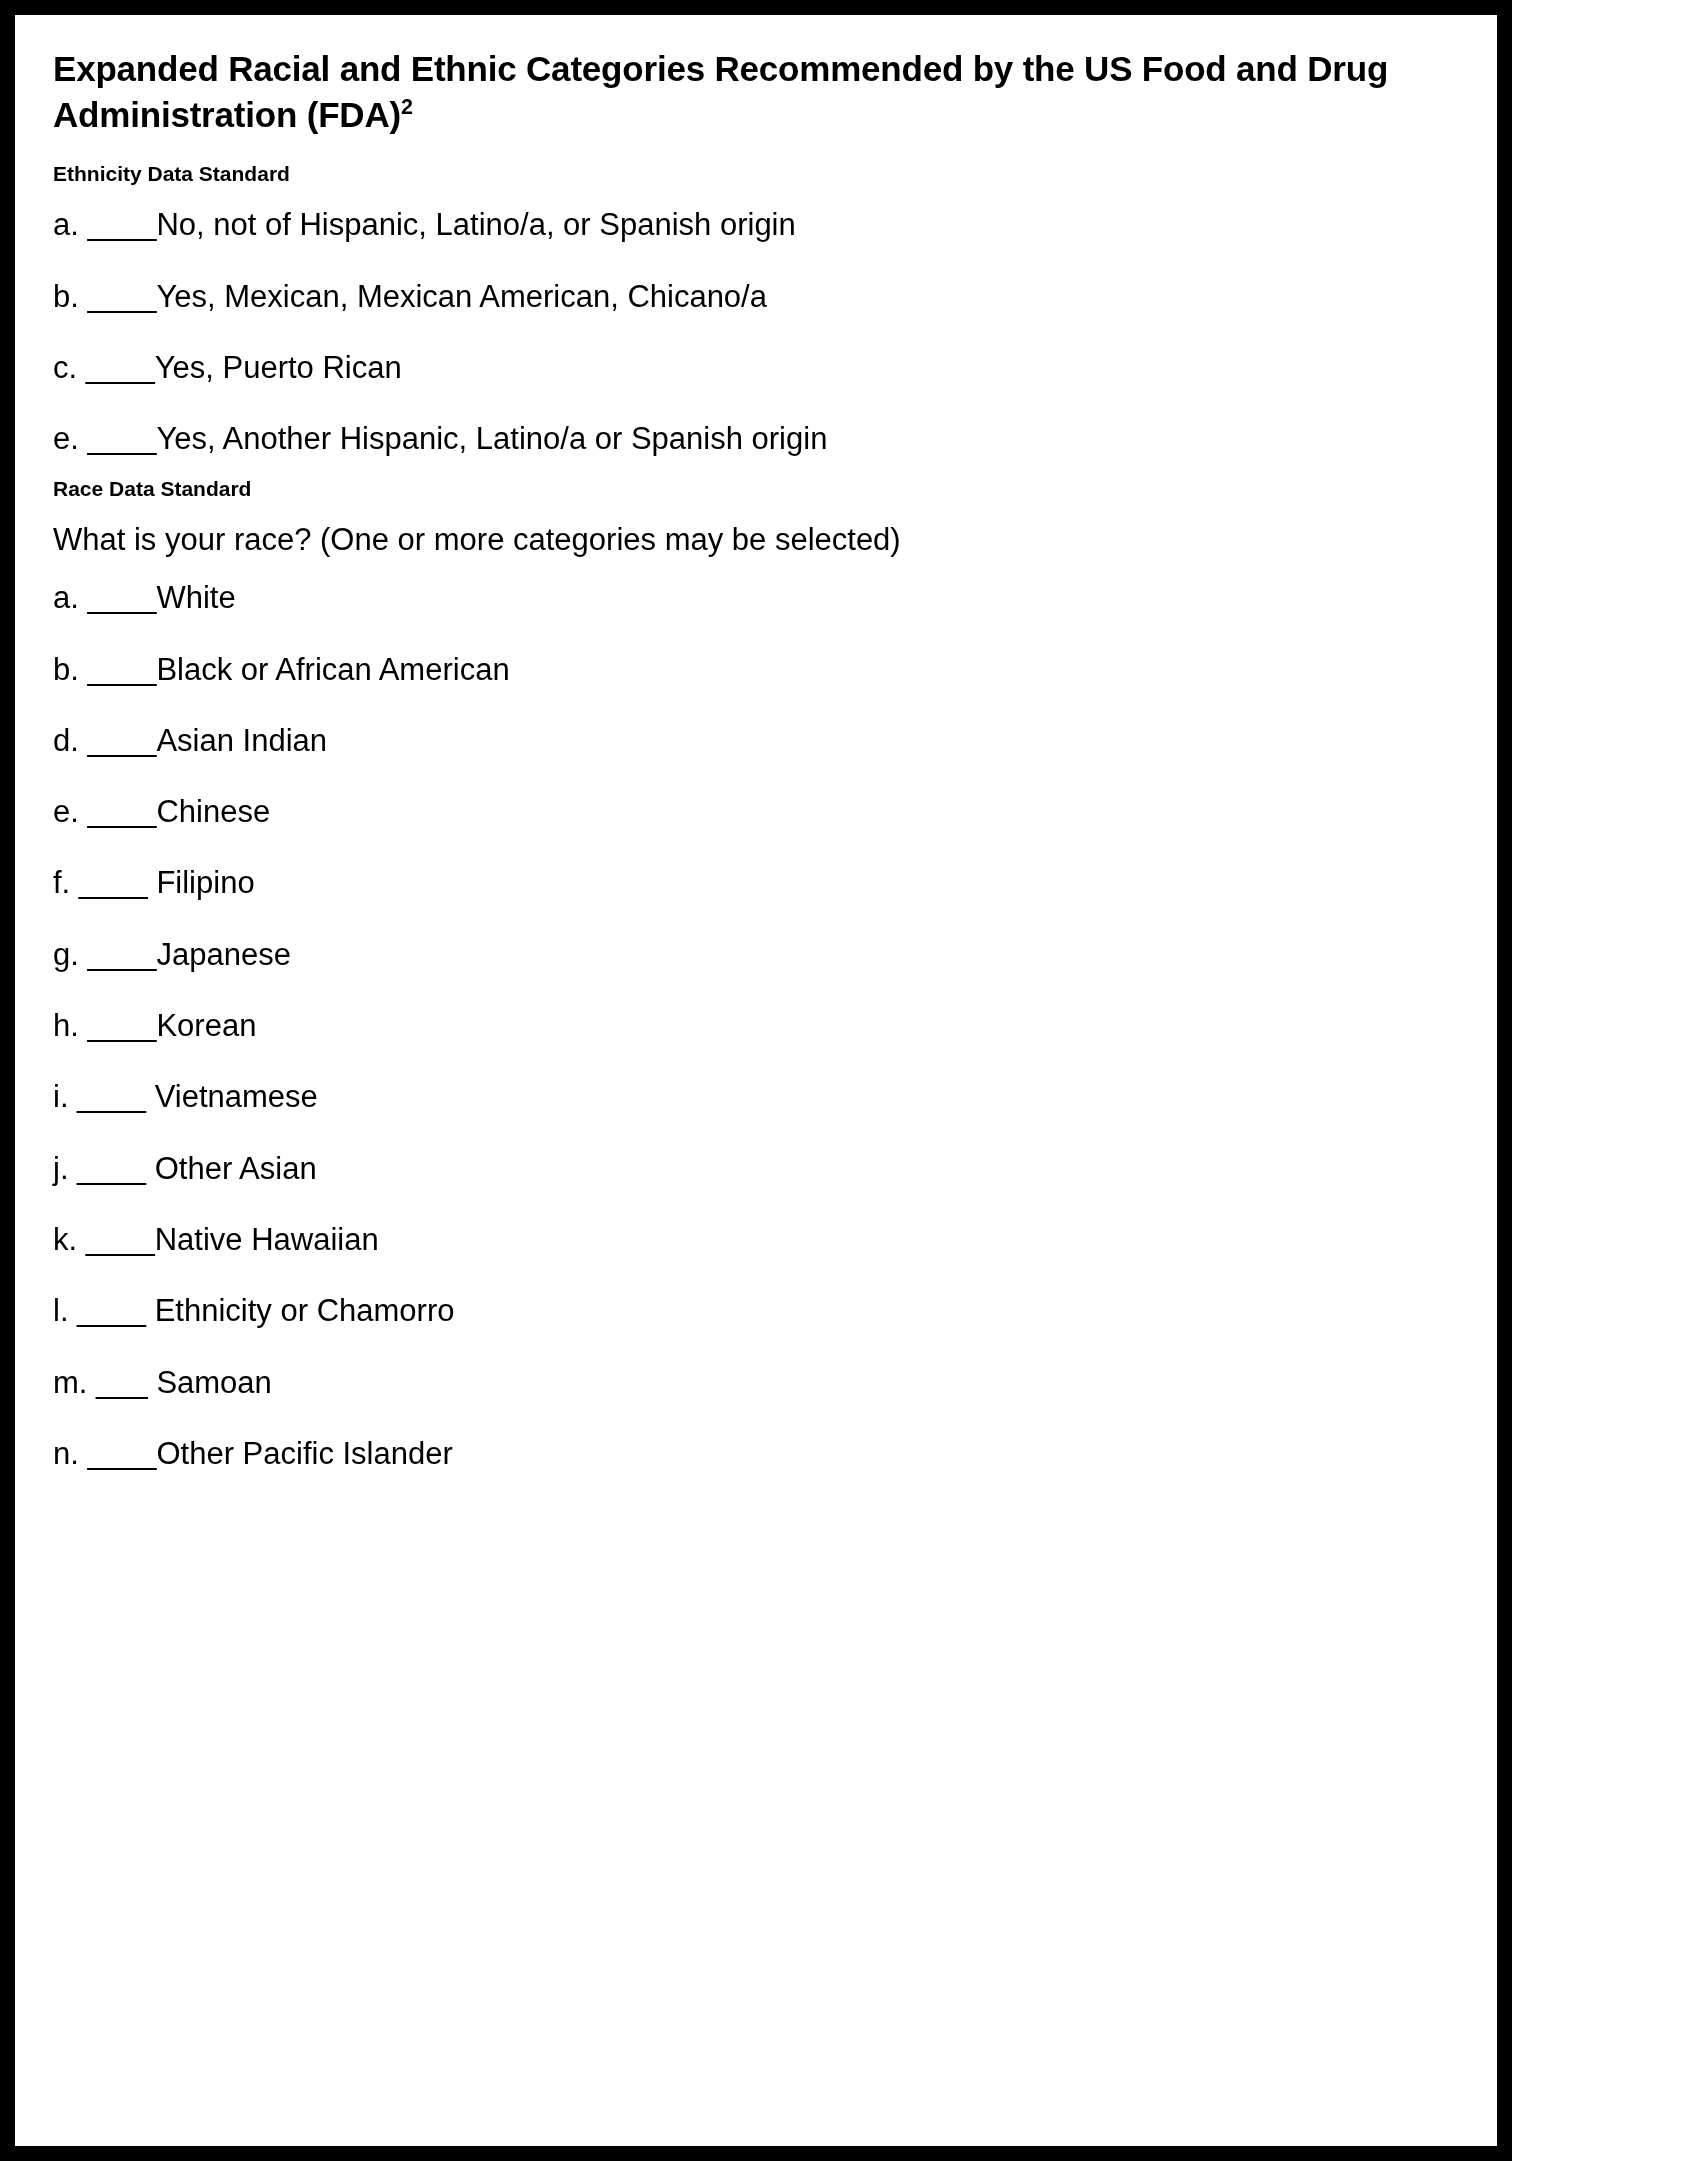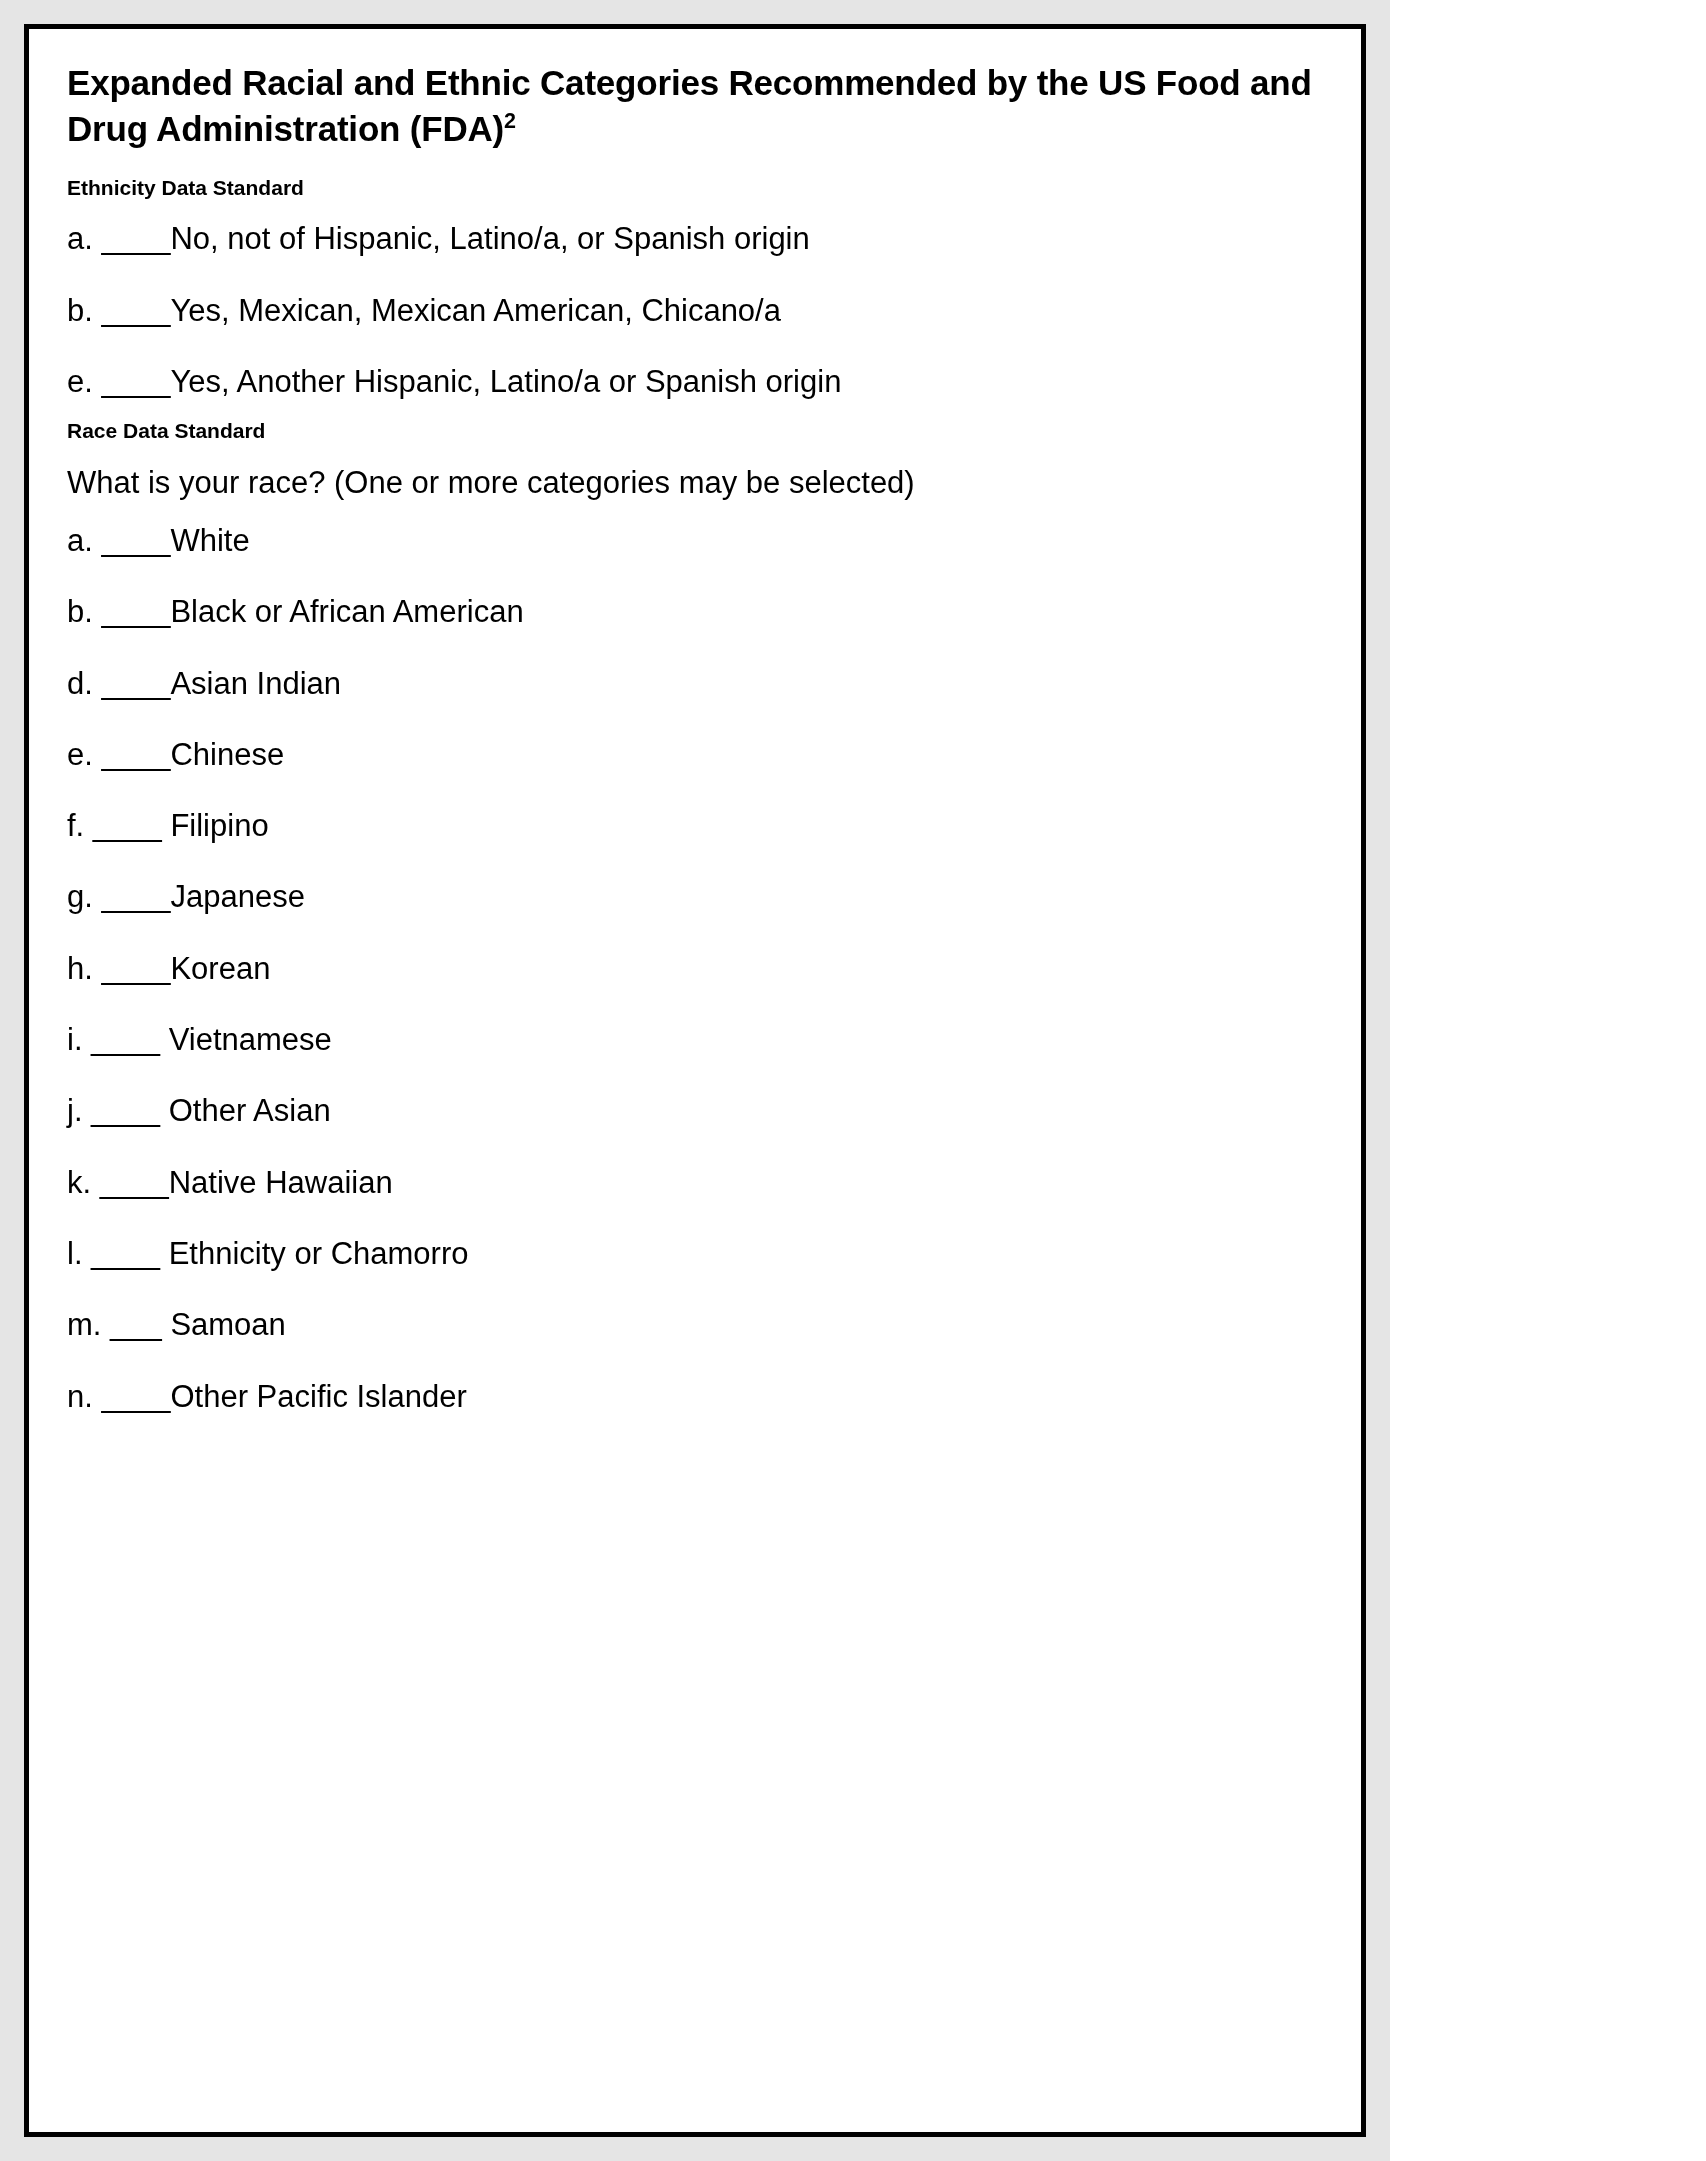--- a/index.html
+++ b/index.html
@@ -9,24 +9,24 @@
   }
   body {
     width: 1706px;
     height: 2161px;
     font-family: "Liberation Sans", sans-serif;
     color: #000000;
     overflow: hidden;
   }
   .page {
     box-sizing: border-box;
-    width: 1390px;
+    width: 1512px;
     height: 2161px;
-    padding: 24px;
-    background: #e5e5e5;
+    padding: 10px;
+    background: #000000;
   }
   .frame {
     box-sizing: border-box;
     width: 100%;
     height: 100%;
     background: #ffffff;
     border: 5px solid #000000;
     padding: 23px 38px 16.6px 38px;
     overflow: hidden;
   }
@@ -72,20 +72,21 @@
 
 <div class="page">
   <div class="frame">
 
     <h1 class="doc-title"><span>Expanded Racial and Ethnic Categories Recommended by the US Food and Drug</span> <span>Administration (FDA)</span><sup>2</sup></h1>
 
     <div class="block">
       <h2 class="section-heading">Ethnicity Data Standard</h2>
       <p class="option">a. ____No, not of Hispanic, Latino/a, or Spanish origin</p>
       <p class="option">b. ____Yes, Mexican, Mexican American, Chicano/a</p>
+      <p class="option">c. ____Yes, Puerto Rican</p>
       <p class="option">e. ____Yes, Another Hispanic, Latino/a or Spanish origin</p>
     </div>
 
     <div class="block">
       <h2 class="section-heading">Race Data Standard</h2>
       <p class="question">What is your race? (One or more categories may be selected)</p>
       <p class="option">a. ____White</p>
       <p class="option">b. ____Black or African American</p>
       <p class="option">d. ____Asian Indian</p>
       <p class="option">e. ____Chinese</p>

